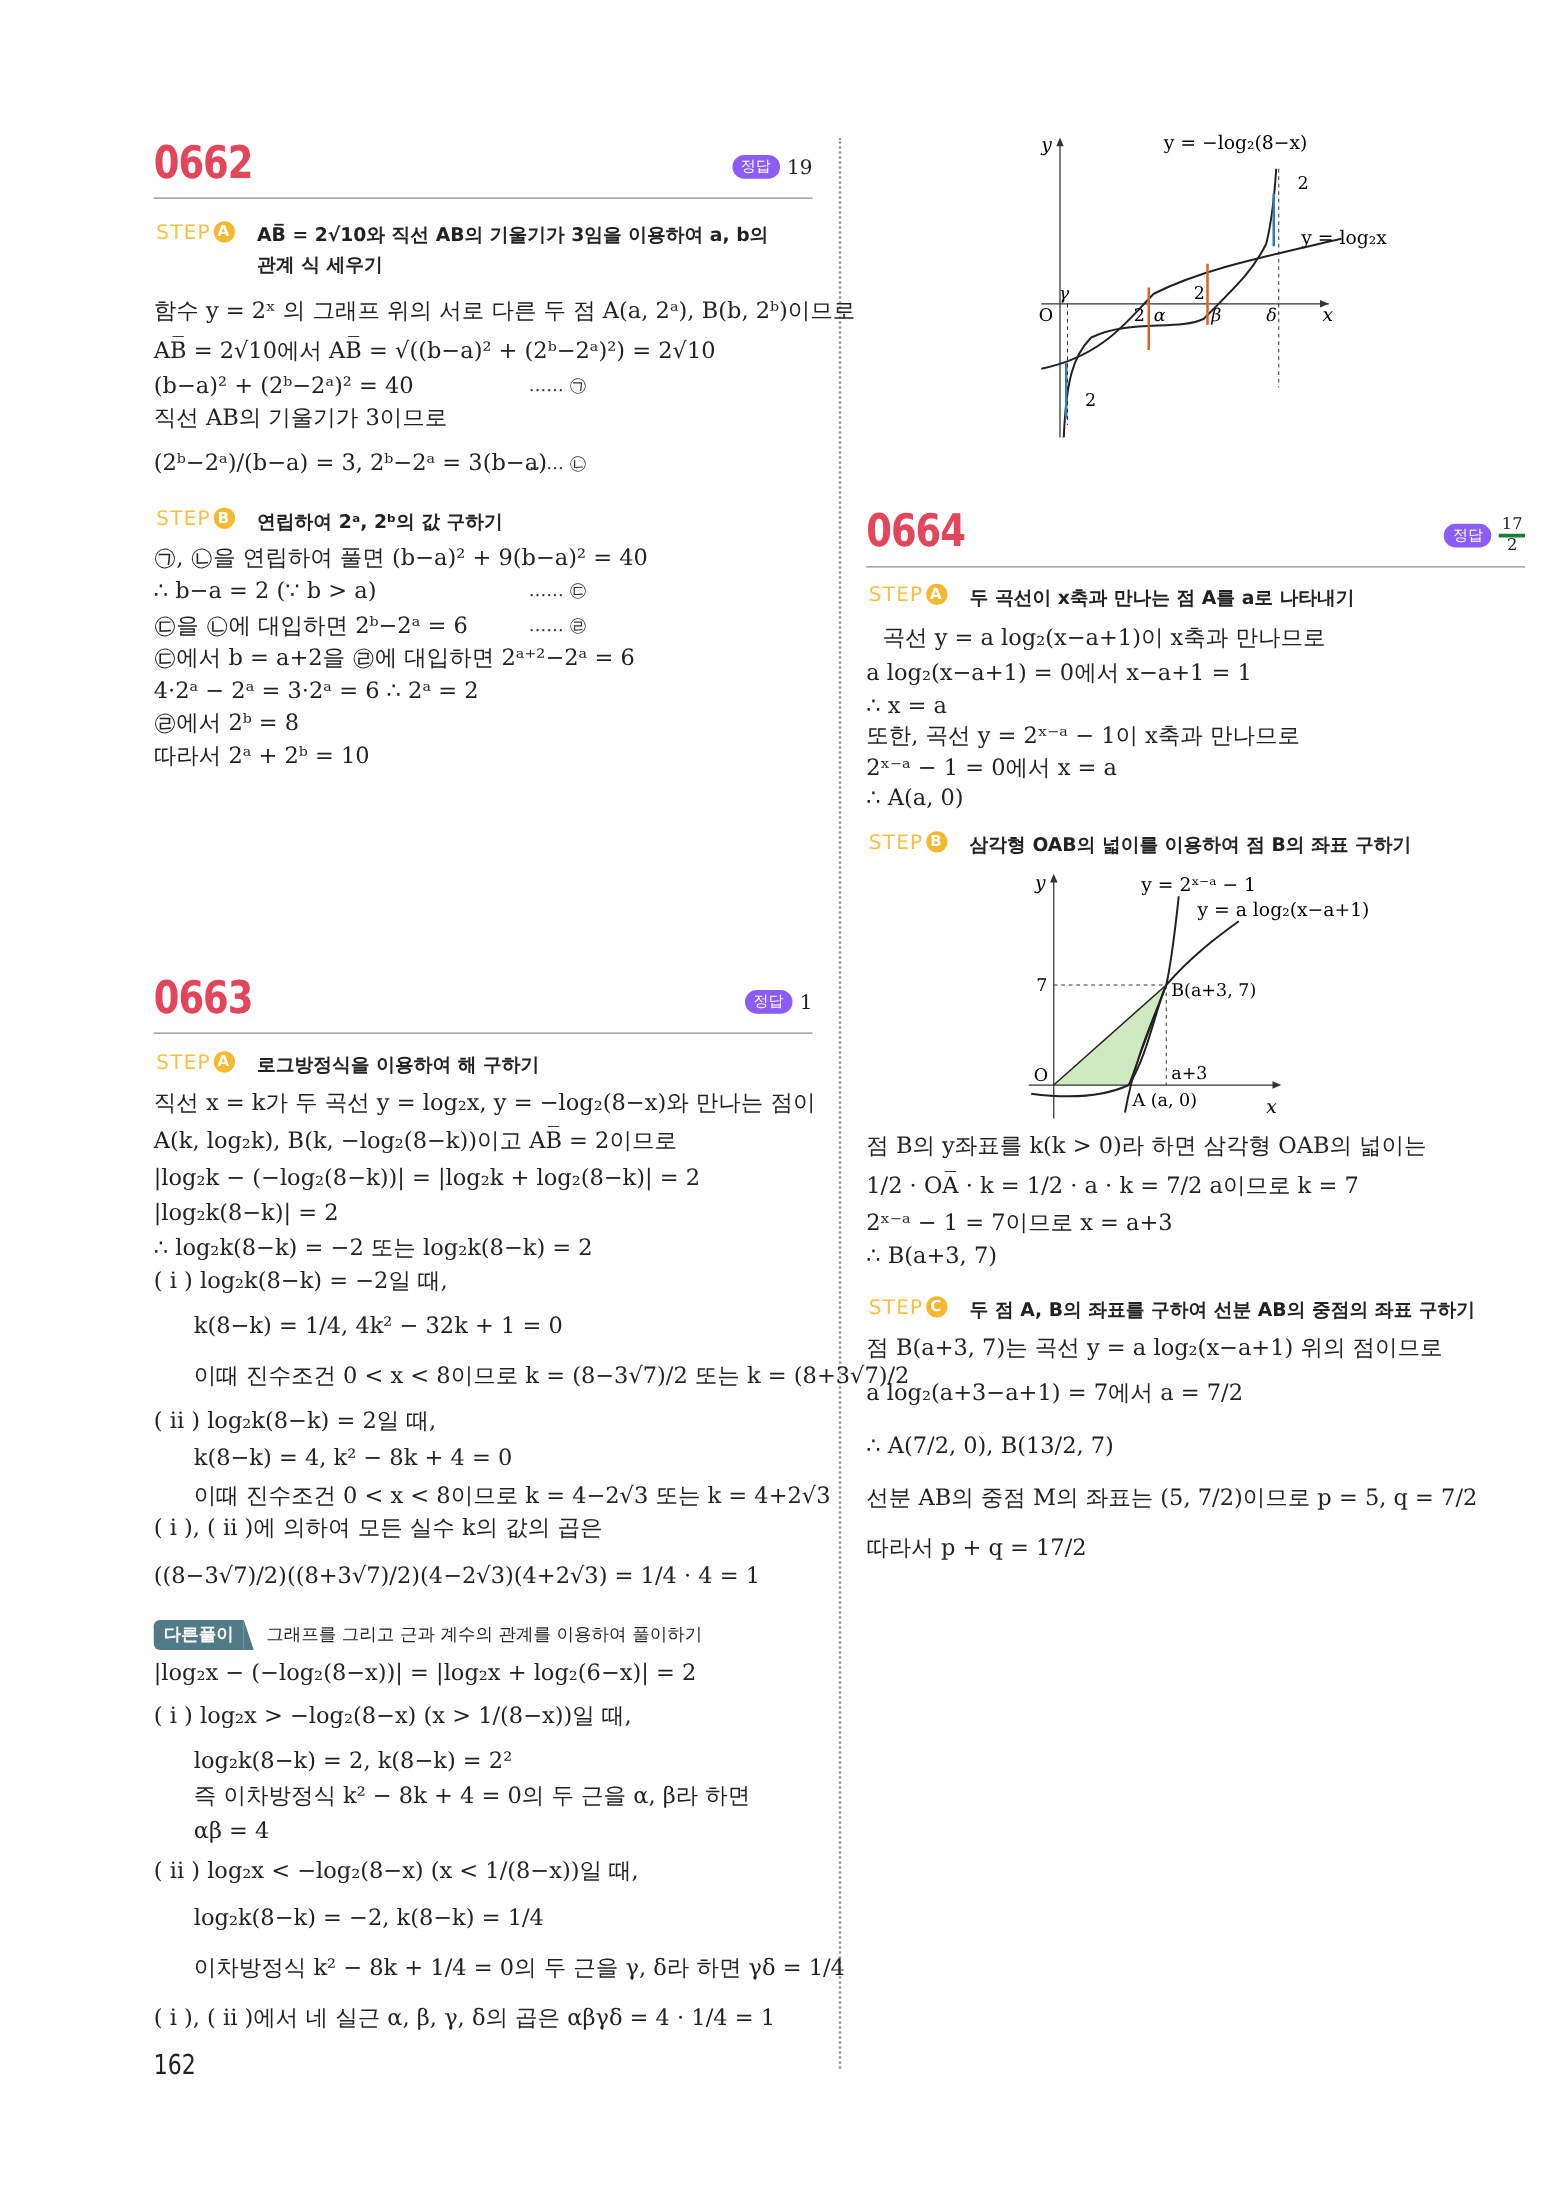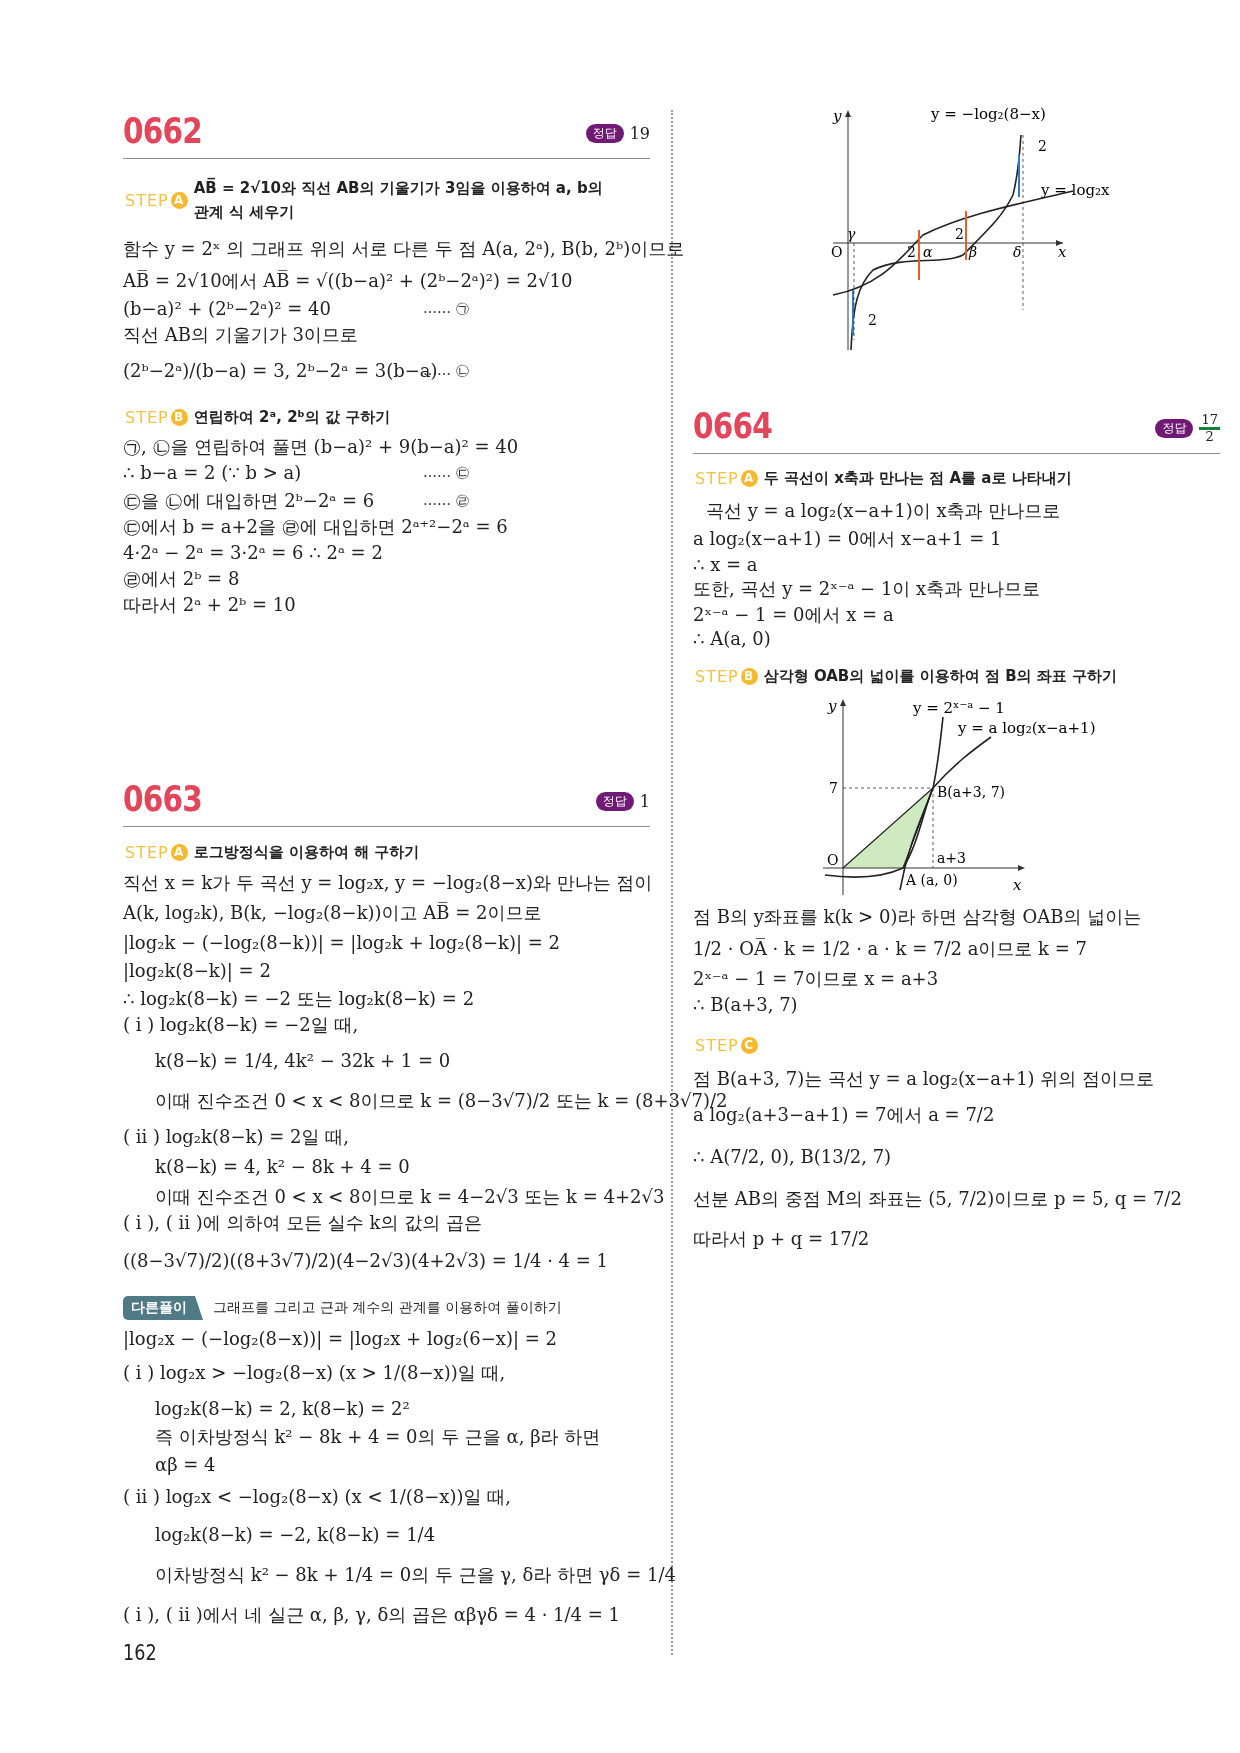--- a/index.html
+++ b/index.html
@@ -18,28 +18,28 @@
     position:absolute; left:0; width:527px; height:48px;
     border-bottom:1.5px solid #8e8e8e;
   }
   .prob-num {
     position:absolute; left:0; top:0;
     font-family:"DejaVu Sans", sans-serif; font-weight:bold; font-size:36px;
     color:#e3455a; letter-spacing:-1px; transform:scaleX(0.82); transform-origin:left top;
   }
   .answer { position:absolute; right:0; top:14px; display:flex; align-items:center; gap:6px; }
   .badge {
-    background:#701a75; color:#fff; border-radius:10px;
+    background:#8b5cf6; color:#fff; border-radius:10px;
     font-family:"DejaVu Sans", sans-serif; font-size:12px; padding:1px 7px; line-height:17px;
   }
   .ans-val { font-size:16px; }
   .frac { display:inline-flex; flex-direction:column; align-items:center; vertical-align:middle; font-size:13px; line-height:14px; }
   .frac .num { border-bottom:3px solid #15803d; padding:0 2px; }
   .step {
-    position:absolute; left:2px; display:flex; align-items:center; gap:6px;
+    position:absolute; left:2px; display:flex; align-items:flex-start; gap:18px;
     font-family:"DejaVu Sans", sans-serif; font-weight:bold; font-size:15px; color:#222;
   }
   .step-tag {
     font-family:"DejaVu Sans", sans-serif; font-weight:normal; color:#f5c142; font-size:16px; letter-spacing:1px;
     display:flex; align-items:center; gap:2px; white-space:nowrap;
   }
   .step-circle {
     display:inline-block; width:17px; height:17px; border-radius:50%; background:#f5b82e; color:#fff;
     font-size:12px; font-weight:bold; text-align:center; line-height:17px;
   }
@@ -256,19 +256,20 @@
   <div class="line" style="top:906px;">점 B의 y좌표를 k(k &gt; 0)라 하면 삼각형 OAB의 넓이는</div>
   <div class="line" style="top:938px;">1/2 · OA̅ · k = 1/2 · a · k = 7/2 a이므로 k = 7</div>
   <div class="line" style="top:968px;">2ˣ⁻ᵃ − 1 = 7이므로 x = a+3</div>
   <div class="line" style="top:994px;">∴ B(a+3, 7)</div>
 
   <div class="step" style="top:1036px;">
     <span class="step-tag">
         <span>STEP</span>
         <span class="step-circle">C</span>
       </span>
+    <span class="step-title">두 점 A, B의 좌표를 구하여 선분 AB의 중점의 좌표 구하기</span>
   </div>
   <div class="line" style="top:1068px;">점 B(a+3, 7)는 곡선 y = a log₂(x−a+1) 위의 점이므로</div>
   <div class="line" style="top:1104px;">a log₂(a+3−a+1) = 7에서 a = 7/2</div>
   <div class="line" style="top:1146px;">∴ A(7/2, 0), B(13/2, 7)</div>
   <div class="line" style="top:1188px;">선분 AB의 중점 M의 좌표는 (5, 7/2)이므로 p = 5, q = 7/2</div>
   <div class="line" style="top:1228px;">따라서 p + q = 17/2</div>
 </div>
 
 </body></html>

